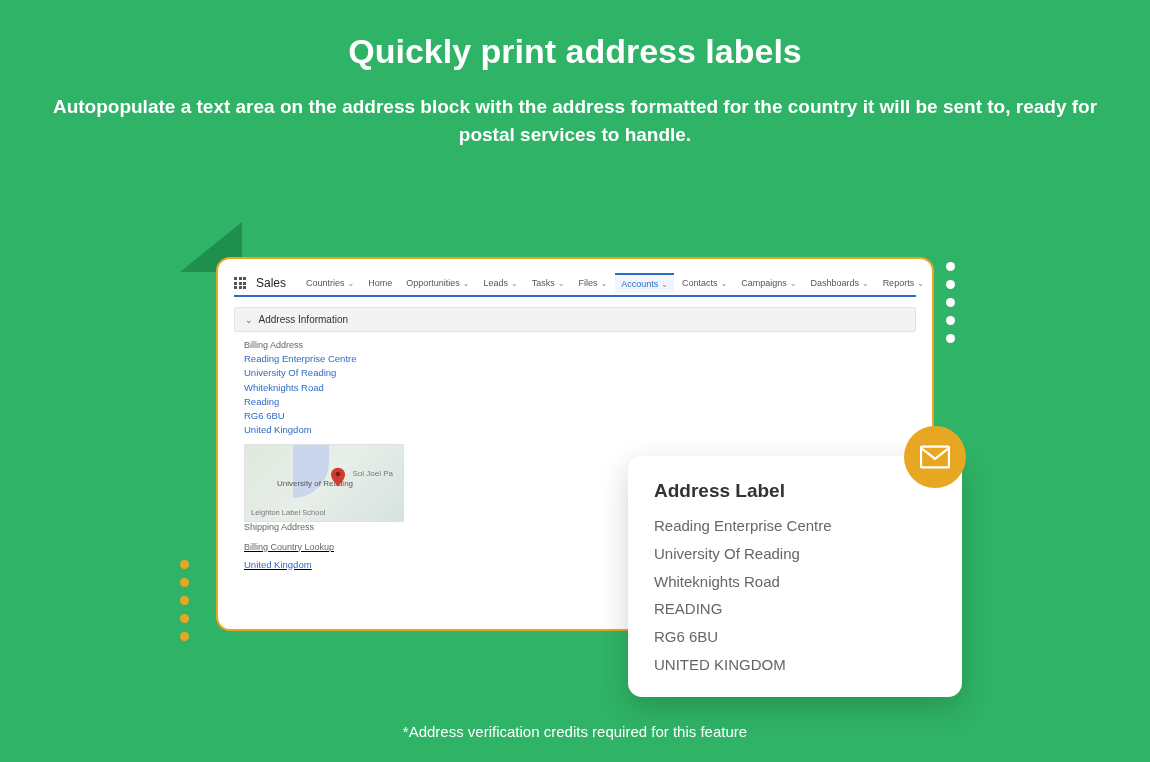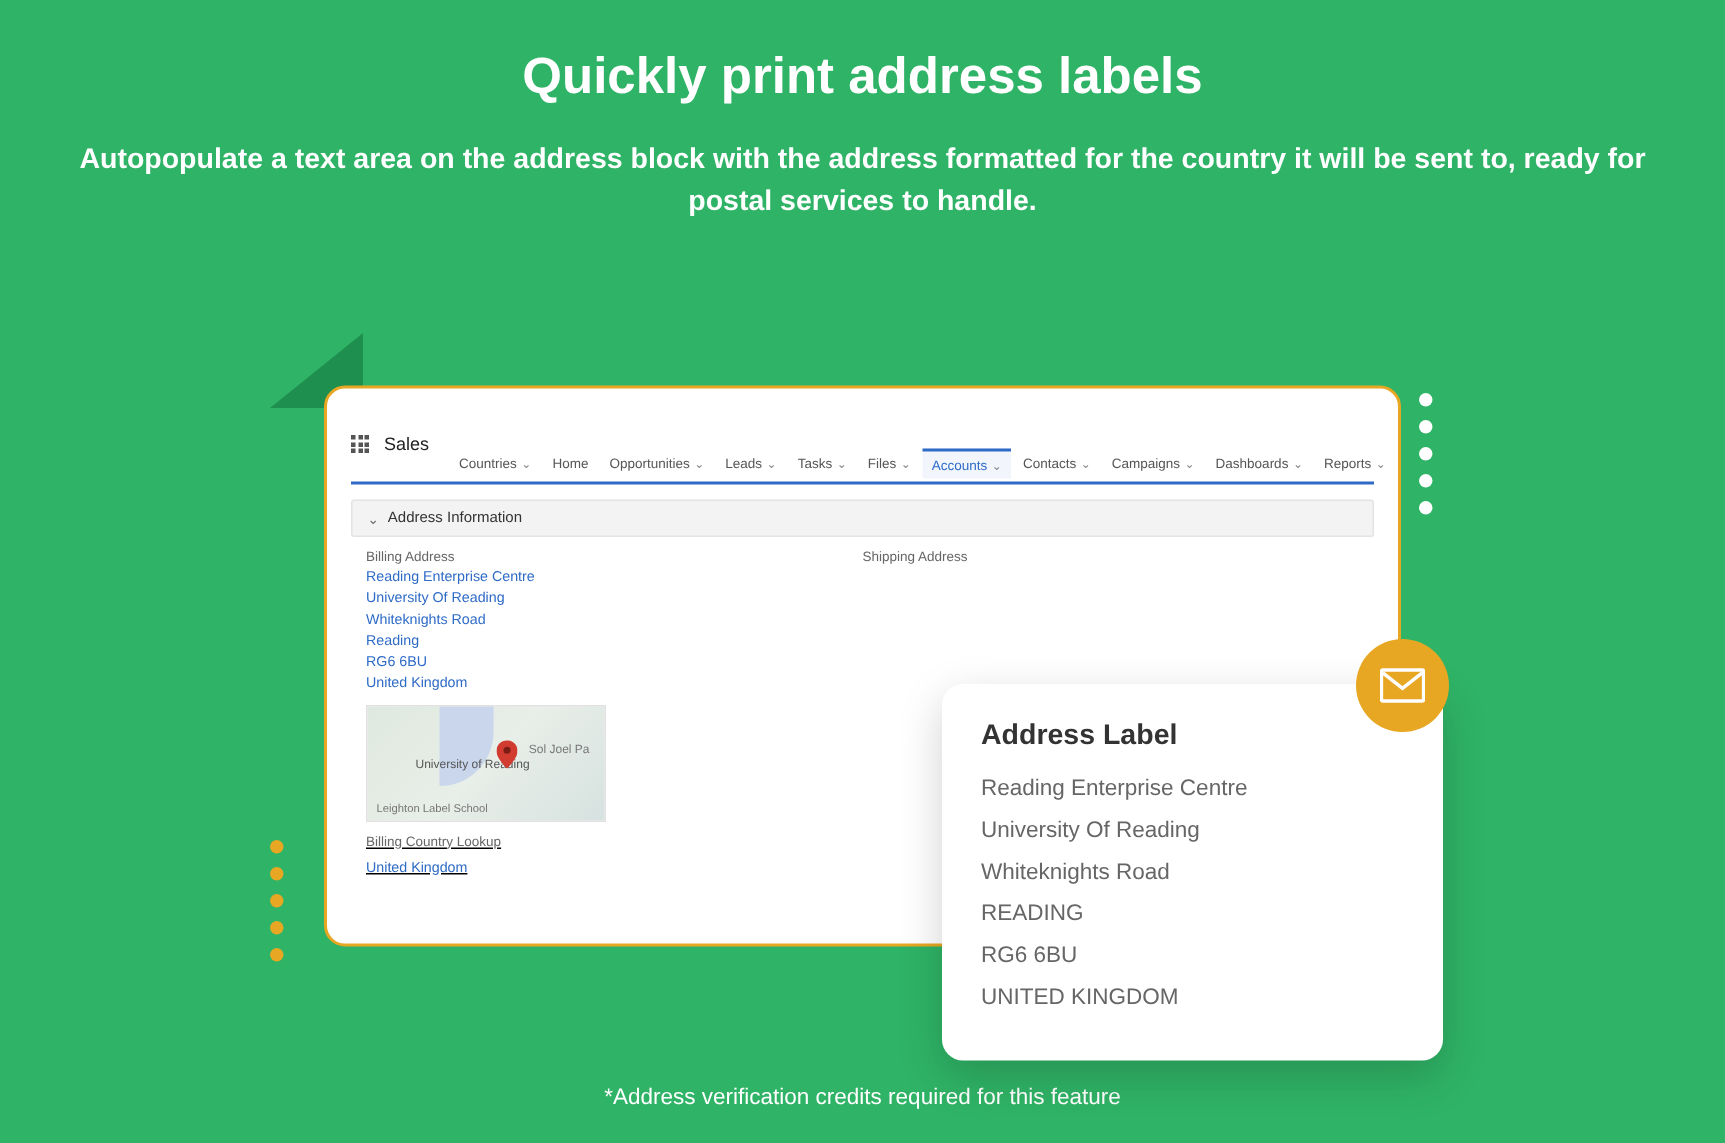--- a/index.html
+++ b/index.html
@@ -128,21 +128,20 @@
     font-size: 9px;
     color: #555;
   }
   .tab {
     display: flex;
     align-items: center;
     gap: 3px;
     padding: 4px 6px;
     cursor: pointer;
     white-space: nowrap;
-    margin-top: 26px;
   }
   .tab.active {
     border-top: 2px solid #2e6bc7;
     color: #2e6bc7;
     background: #f2f6fc;
   }
   .tab .chev { font-size: 8px; color: #888; }
   .section-bar {
     margin-top: 10px;
     background: #f3f3f3;
@@ -153,20 +152,21 @@
     color: #333;
     display: flex;
     align-items: center;
     gap: 6px;
   }
   .section-bar .chev { font-size: 9px; color: #666; }
   .section-body {
     display: flex;
     padding: 8px 10px 0 10px;
     font-size: 9.5px;
+    flex-direction: column;
   }
   .col { flex: 1; }
   .field-label {
     color: #666;
     font-size: 9px;
     margin-bottom: 2px;
   }
   .addr-lines a {
     display: block;
     color: #2e6bc7;
@@ -217,21 +217,21 @@
   .lookup a { color: #2e6bc7; font-size: 9.5px; text-decoration: none; }
   
   .label-card {
     position: absolute;
     left: 628px;
     top: 456px;
     width: 334px;
     background: #fff;
     border-radius: 14px;
     box-shadow: 0 10px 30px rgba(0,0,0,0.18);
-    padding: 24px 26px 28px 26px;
+    padding: 24px 26px 18px 26px;
     z-index: 5;
   }
   .label-card h3 {
     font-size: 19px;
     color: #333;
     font-weight: 700;
     margin-bottom: 10px;
   }
   .label-card .line {
     font-size: 15px;

